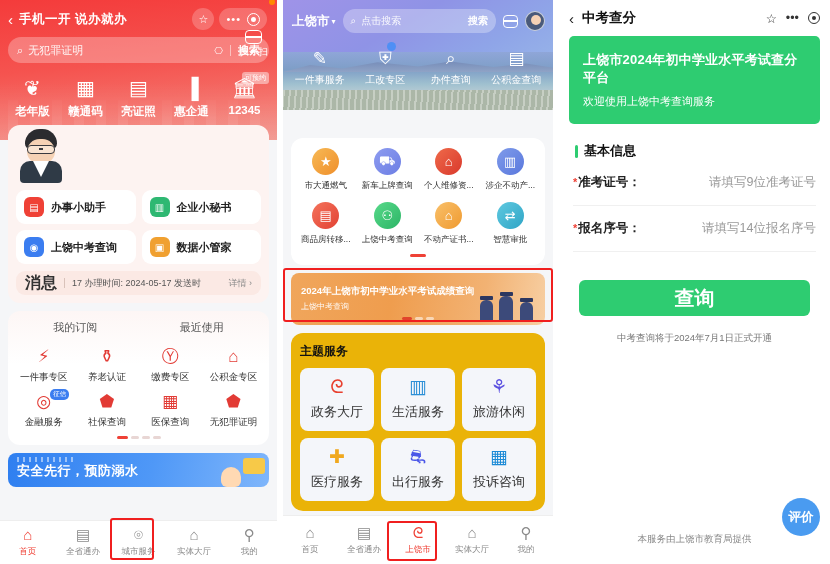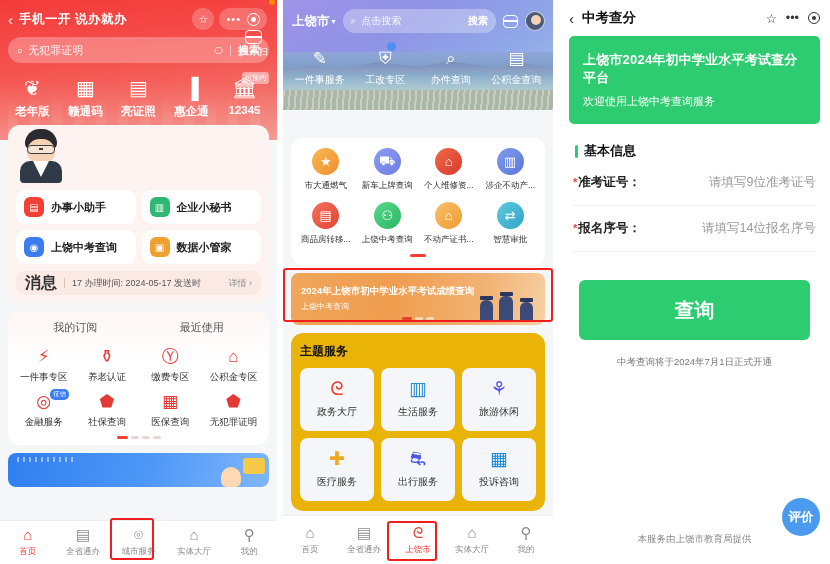--- a/index.html
+++ b/index.html
@@ -189,21 +189,21 @@
   .grad3{ right:12px; width:13px;height:20px; border-radius:6px 6px 2px 2px;}
   .cap1,.cap2,.cap3{ position:absolute; background:#2c3760; width:13px;height:4px; border-radius:1px;}
   .cap1{right:52px;bottom:25px;} .cap2{right:32px;bottom:29px;} .cap3{right:12px;bottom:23px;}
 
   .theme-card { margin-top:8px; background:#eab308; border-radius:12px; padding:10px 9px 10px 9px; }
   .theme-h { font-size:12px; font-weight:bold; color:#111; margin-bottom:8px; }
   .t-grid { display:grid; grid-template-columns:repeat(3,1fr); gap:7px; }
   .t-i { background:#f4f6fa; border-radius:8px; height:63px; display:flex; flex-direction:column;
     align-items:center; justify-content:center; gap:6px; }
   .t-ic { font-size:19px; line-height:20px; }
-  .t-lb { font-size:10px; color:#333; }
+  .t-lb { font-size:13px; color:#333; }
 
   .p2-tabbar { position:absolute; left:0;right:0;bottom:0;height:49px;background:#fff;
     border-top:1px solid #eee; display:flex; align-items:center; }
 
   
   .p3-head { height:36px; display:flex; align-items:center; padding:0 10px; background:#fff; }
   .p3-back { font-size:15px; color:#222; margin-right:8px; }
   .p3-title { font-size:13.5px; color:#111; font-weight:bold;}
   .p3-acts { margin-left:auto; display:flex; align-items:center; gap:9px; }
   .p3-acts span { font-size:12.5px; color:#333; }
@@ -219,21 +219,21 @@
   .sec-bar { width:3px; height:13px; background:#2ecc71; border-radius:2px; }
   .sec-t { font-size:13px; font-weight:bold; color:#111; }
 
   .frow { margin:0 14px; height:46px; display:flex; align-items:center;
     border-bottom:1px solid #f0f0f0; }
   .frow:first-of-type { margin-top:8px; }
   .flab { font-size:12.5px; font-weight:bold; color:#222; display:flex; align-items:center;}
   .fstar { color:#ef4136; font-size:11px; margin-right:1px; line-height:1;}
   .fph { margin-left:auto; font-size:12.5px; color:#999; }
 
-  .qbtn { margin:28px 20px 0 20px; height:60px; background:#2ecc71; border-radius:6px;
+  .qbtn { margin:28px 20px 0 20px; height:36px; background:#2ecc71; border-radius:6px;
     display:flex; align-items:center; justify-content:center; color:#fff; font-size:20px; font-weight:bold; }
   .qnote { text-align:center; font-size:9.5px; color:#777; margin-top:16px; }
   .p3-foot { position:absolute; left:0; right:0; bottom:18px; text-align:center; font-size:9.5px; color:#888; }
   .fab { position:absolute; right:10px; bottom:28px; width:38px;height:38px;border-radius:50%;
     background:#4a9bf0; color:#fff; font-size:12.5px; font-weight:bold;
     display:flex; align-items:center; justify-content:center; }
 </style>
 </head>
 <body>
 
@@ -373,20 +373,21 @@
       <div class="dots-row">
         <i class="on"></i>
           <i></i>
           <i></i>
           <i></i>
       </div>
     </div>
 
     <div class="blue-banner">
       <div class="bb-dots"></div>
+      <div class="bb-tx">安全先行，预防溺水</div>
       <div class="bb-kid"></div>
       <div class="bb-sign"></div>
     </div>
   </div>
 
   <div class="tabbar">
     <div class="tb-i active">
       <span class="tb-ic">⌂</span>
       <span class="tb-lb">首页</span>
     </div>

